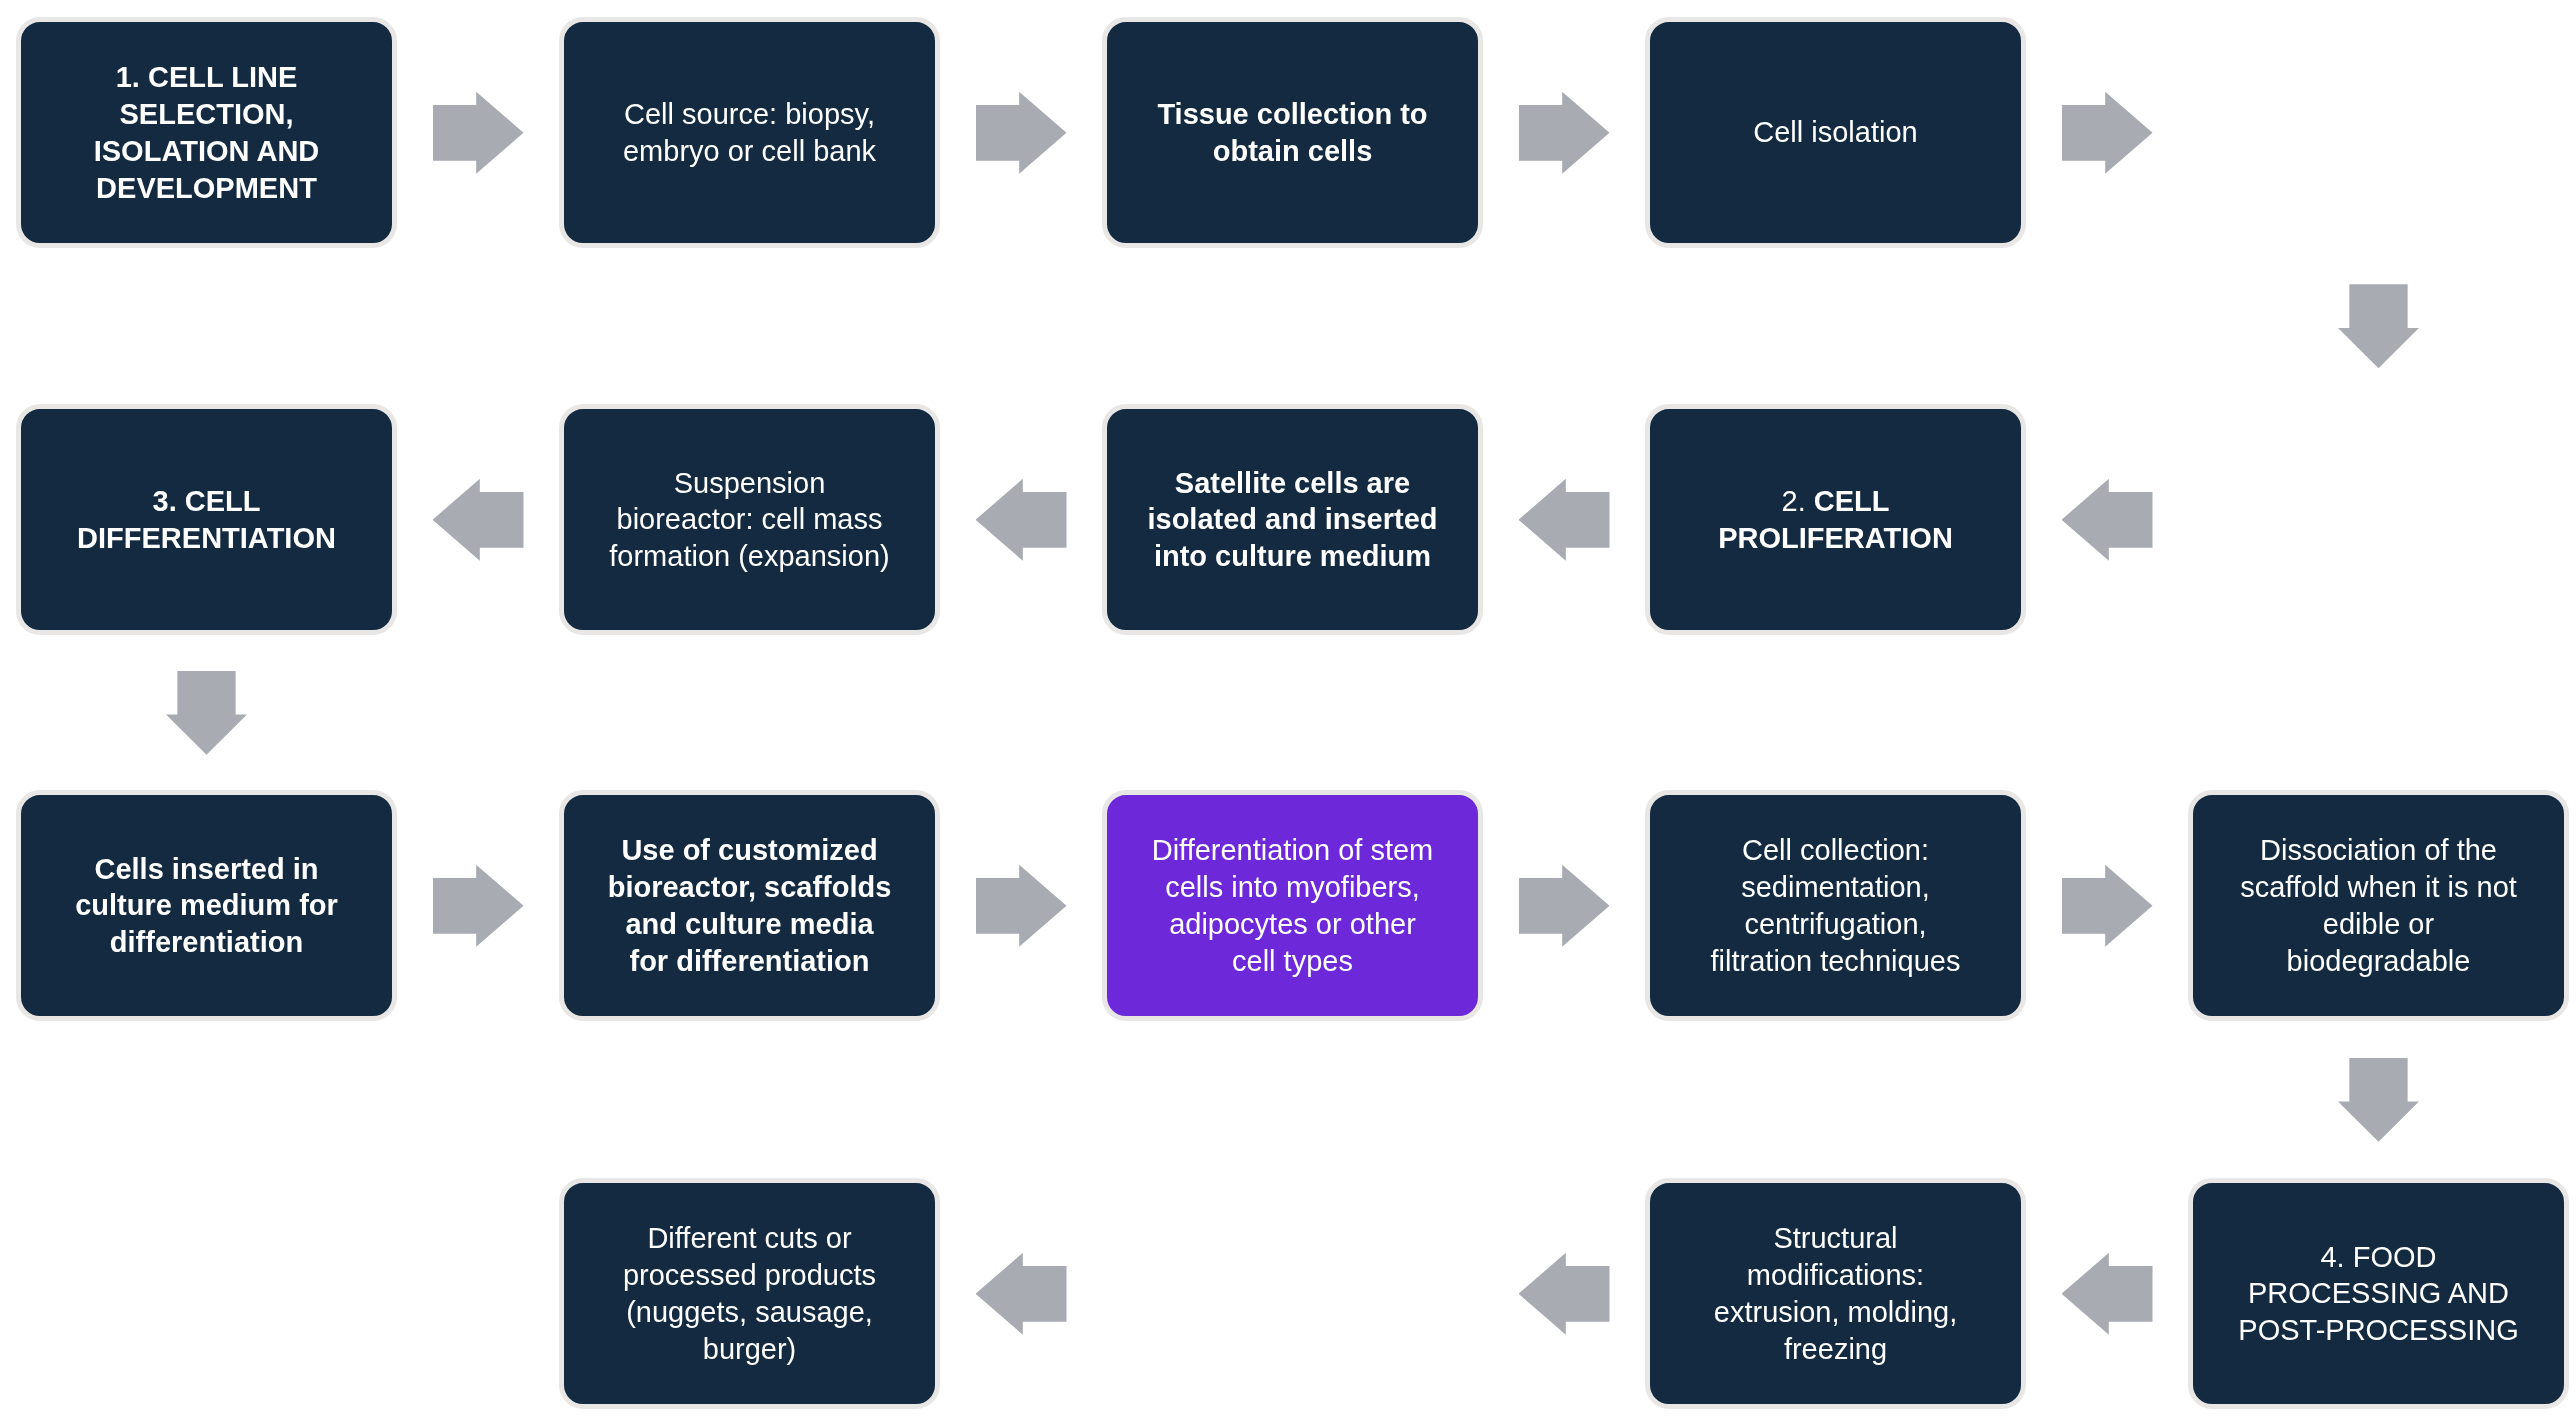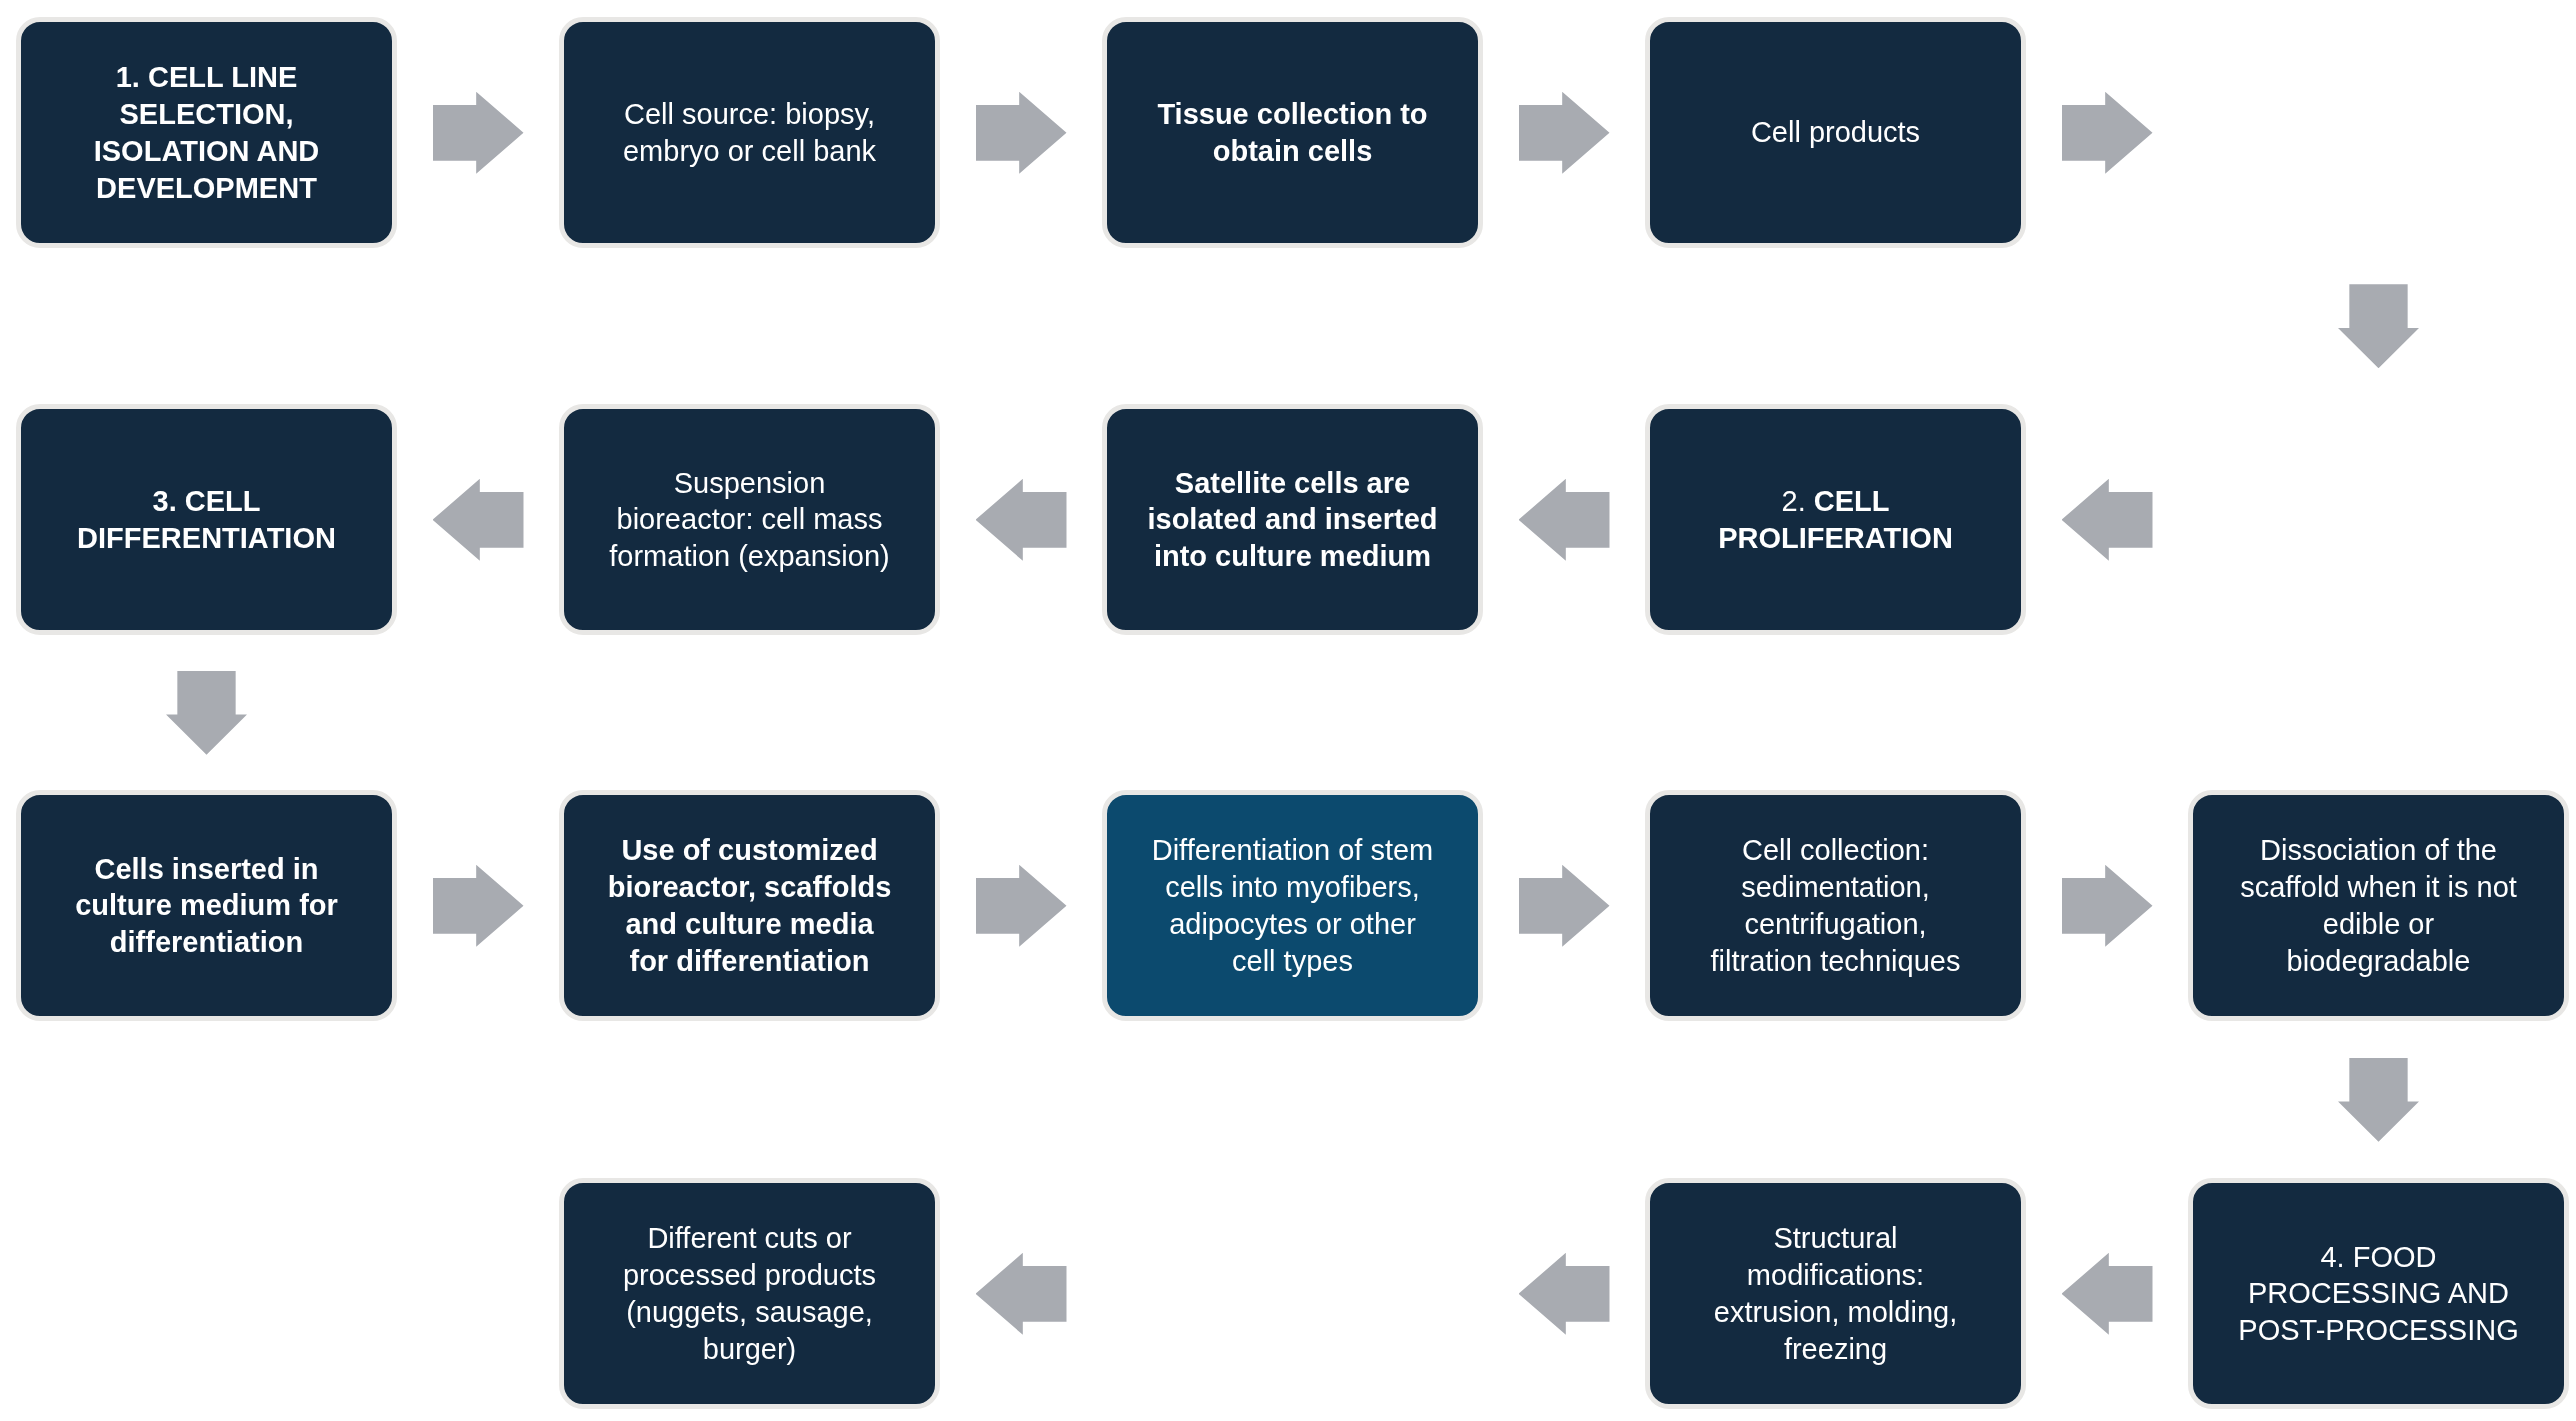--- a/index.html
+++ b/index.html
@@ -21,21 +21,21 @@
     display:flex;align-items:center;justify-content:center;
     text-align:center;
     color:#ffffff;
     font-size:29px;
     line-height:1.27;
     padding:11.5px 19.6px;
   }
   .box .txt{white-space:pre-line;}
   .box.bold{font-weight:700;}
   .box .prefix{font-weight:400;}
-  .box.highlight{background:#0c4a6e;}
+  .box.highlight{background:#6d28d9;}
   .arrow{align-self:center;justify-self:center;background:#a8abb1;}
   .arrow.h{width:91px;height:82px;}
   .arrow.right{clip-path:polygon(0 16%,48% 16%,48% 0,100% 50%,48% 100%,48% 84%,0 84%);}
   .arrow.left{clip-path:polygon(100% 16%,52% 16%,52% 0,0 50%,52% 100%,52% 84%,100% 84%);}
   .arrow.down{width:81px;height:84px;clip-path:polygon(14% 0,86% 0,86% 52%,100% 52%,50% 100%,0 52%,14% 52%);}
   .gr1{grid-row:1}.gr2{grid-row:2}.gr3{grid-row:3}.gr4{grid-row:4}.gr5{grid-row:5}.gr6{grid-row:6}.gr7{grid-row:7}
   .gc1{grid-column:1}.gc2{grid-column:2}.gc3{grid-column:3}.gc4{grid-column:4}.gc5{grid-column:5}
   .gc6{grid-column:6}.gc7{grid-column:7}.gc8{grid-column:8}.gc9{grid-column:9}
 </style>
 </head>
@@ -54,21 +54,21 @@
     <span class="txt">Cell source: biopsy,
 embryo or cell bank</span>
   </div>
   <div class="arrow h right gr1 gc4"></div>
   <div class="box bold gr1 gc5">
     <span class="txt">Tissue collection to
 obtain cells</span>
   </div>
   <div class="arrow h right gr1 gc6"></div>
   <div class="box gr1 gc7">
-    <span class="txt">Cell products</span>
+    <span class="txt">Cell isolation</span>
   </div>
   <div class="arrow h right gr1 gc8"></div>
 
   <div class="arrow down gr2 gc9"></div>
 
   <div class="box bold gr3 gc1">
     <span class="txt">3. CELL
 DIFFERENTIATION</span>
   </div>
   <div class="arrow h left gr3 gc2"></div>

